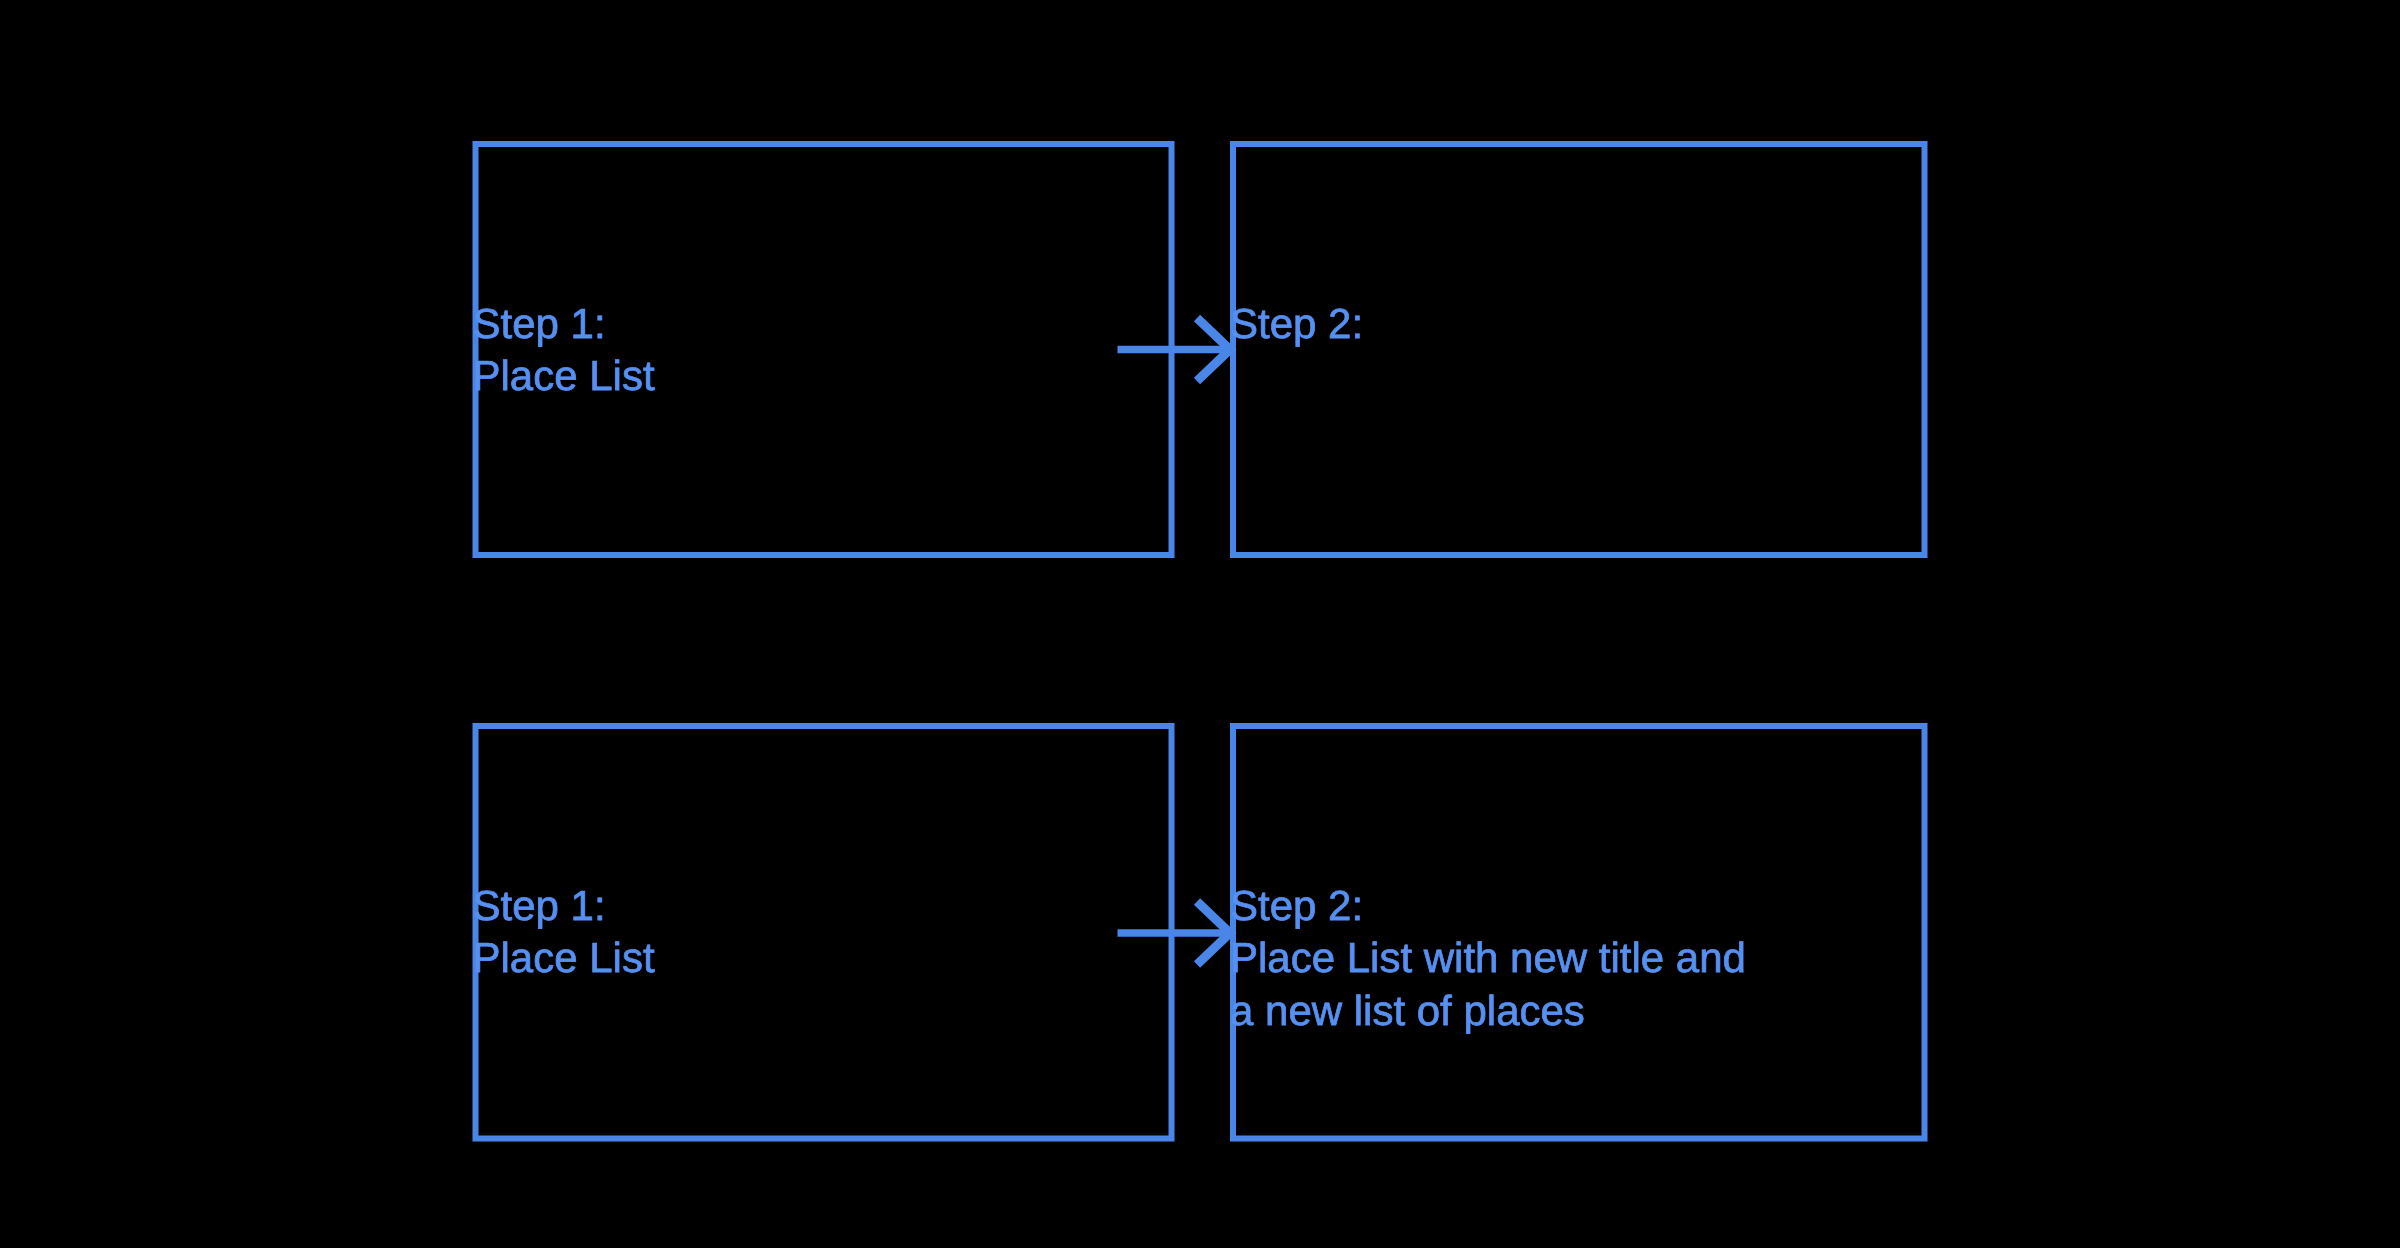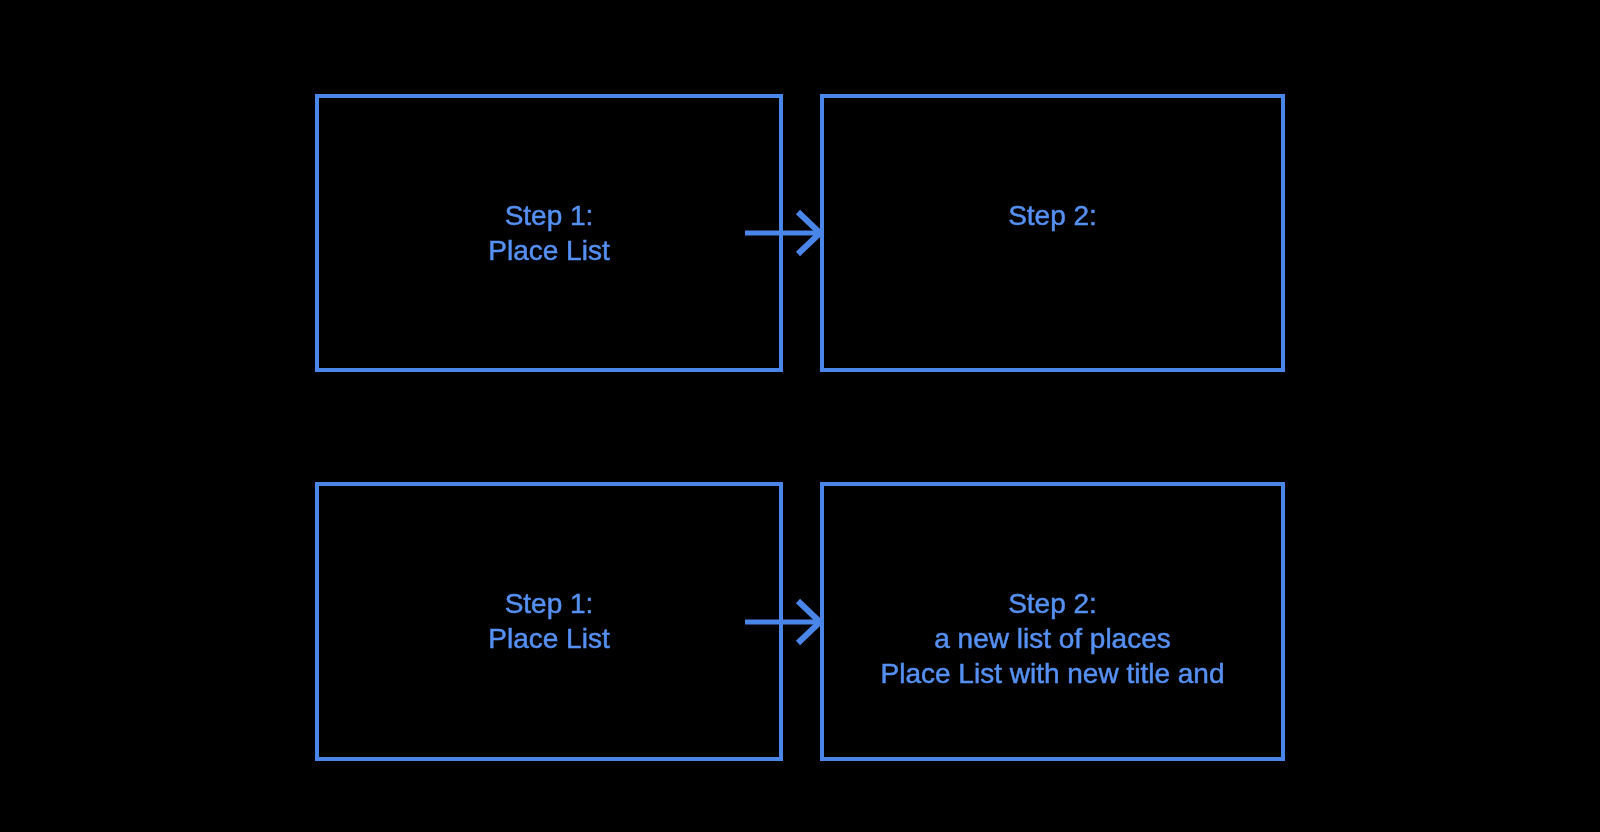--- a/index.html
+++ b/index.html
@@ -19,21 +19,20 @@
     position: absolute;
     border: 4px solid var(--box-border, #4A85E8);
     background: transparent;
     box-sizing: border-box;
   }
   .box-label {
     position: absolute;
     top: 100px;
     left: -4px;
     right: -4px;
-    text-align: center;
     color: var(--label-text, #5590F2);
     font-size: 28px;
     line-height: 35px;
     font-weight: 500;
     -webkit-text-stroke: 0.5px var(--label-text, #5590F2);
   }
   .box-label div {
     white-space: nowrap;
   }
   .arrow {
@@ -84,18 +83,18 @@
   </div>
 
   <svg class="arrow arrow-r2" width="80" height="60" viewBox="0 0 80 60">
     <line x1="0" y1="30" x2="71" y2="30" stroke-width="5"></line>
     <polyline points="53,9 75,30 53,51" stroke-width="6"></polyline>
   </svg>
 
   <div class="box box-r2-c2">
     <div class="box-label">
       <div>Step 2:</div>
+      <div>Place List with new title and</div>
       <div>a new list of places</div>
-      <div>Place List with new title and</div>
     </div>
   </div>
 
 </div>
 
 </body></html>

